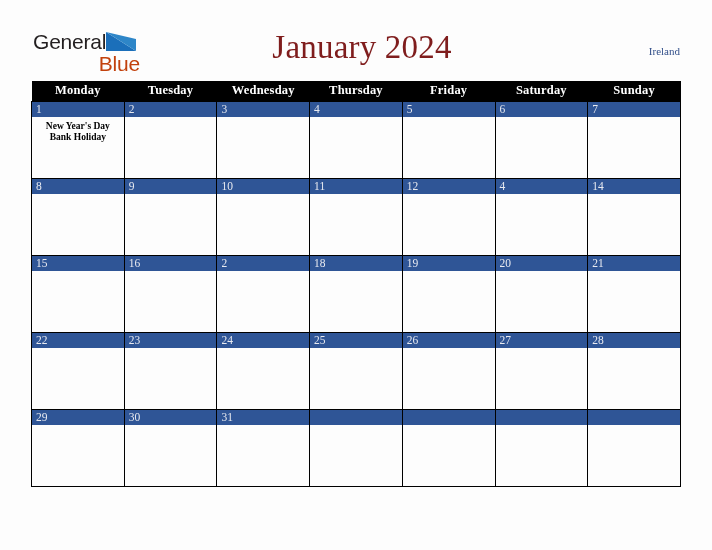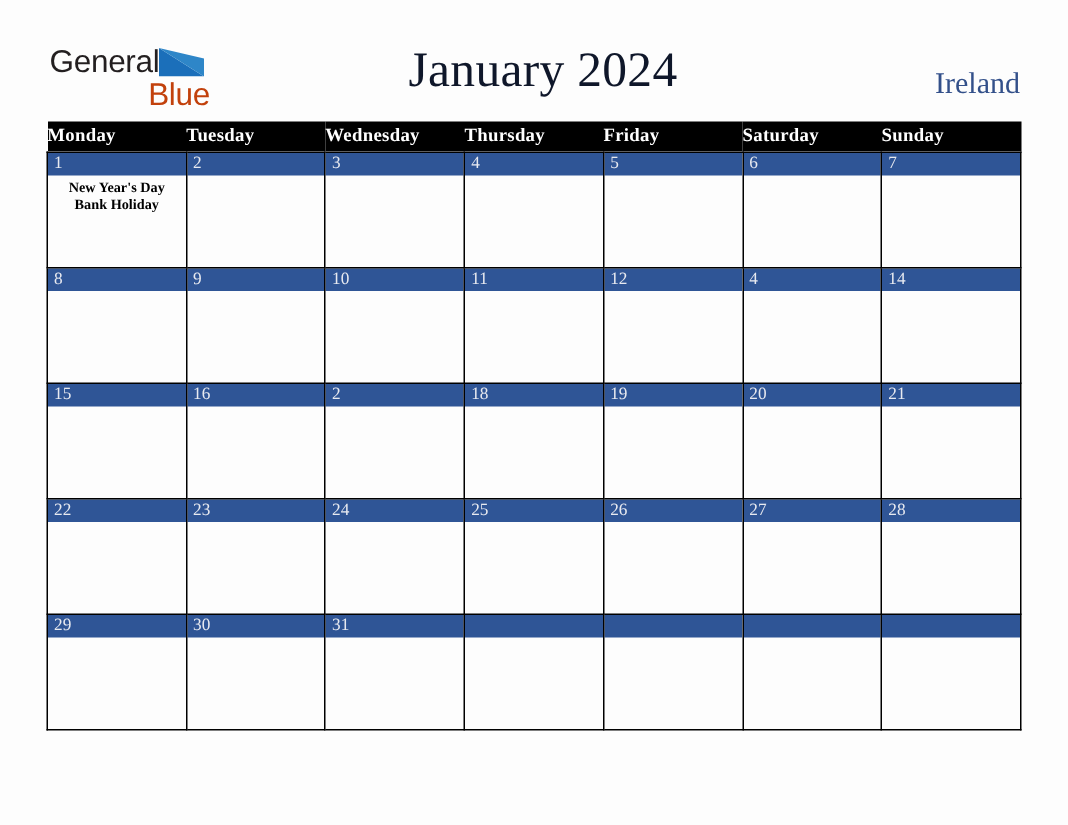--- a/index.html
+++ b/index.html
@@ -71,52 +71,52 @@
     letter-spacing: -0.2px;
   }
 
   .month-title {
     position: absolute;
     left: 0;
     top: 29px;
     width: 712px;
     text-align: center;
     font-size: 33px;
-    color: #0f172a;
+    color: #7f1d1d;
     font-family: "Liberation Serif", "DejaVu Serif", serif;
     letter-spacing: 0.2px;
     padding-left: 12px;
   }
 
   .country {
     position: absolute;
     right: 32px;
     top: 45px;
-    font-size: 20px;
+    font-size: 11px;
     color: #33508a;
     font-family: "Liberation Serif", "DejaVu Serif", serif;
   }
 
   
   .calendar {
     position: absolute;
     left: 31px;
     top: 81px;
     width: 650px;
     border-collapse: collapse;
     table-layout: fixed;
   }
 
   .calendar th {
     background: #000000;
     color: #ffffff;
     font-size: 12.5px;
     font-weight: bold;
     height: 20px;
-    text-align: left;
+    text-align: center;
     font-family: "Liberation Serif", "DejaVu Serif", serif;
     border: none;
     letter-spacing: 0.2px;
   }
 
   .calendar td {
     width: 92.857px;
     height: 77px;
     vertical-align: top;
     padding: 0;

